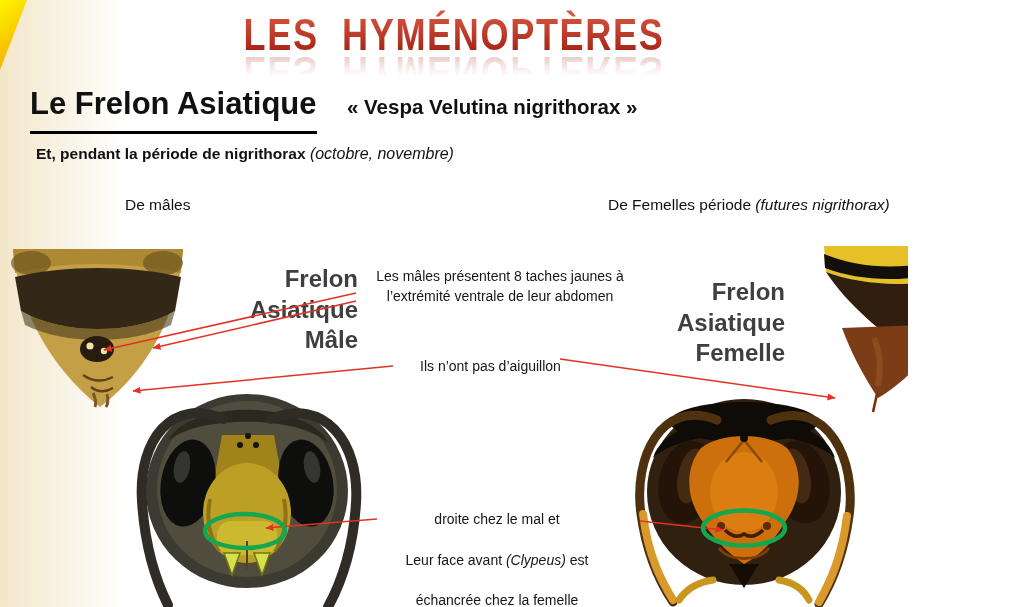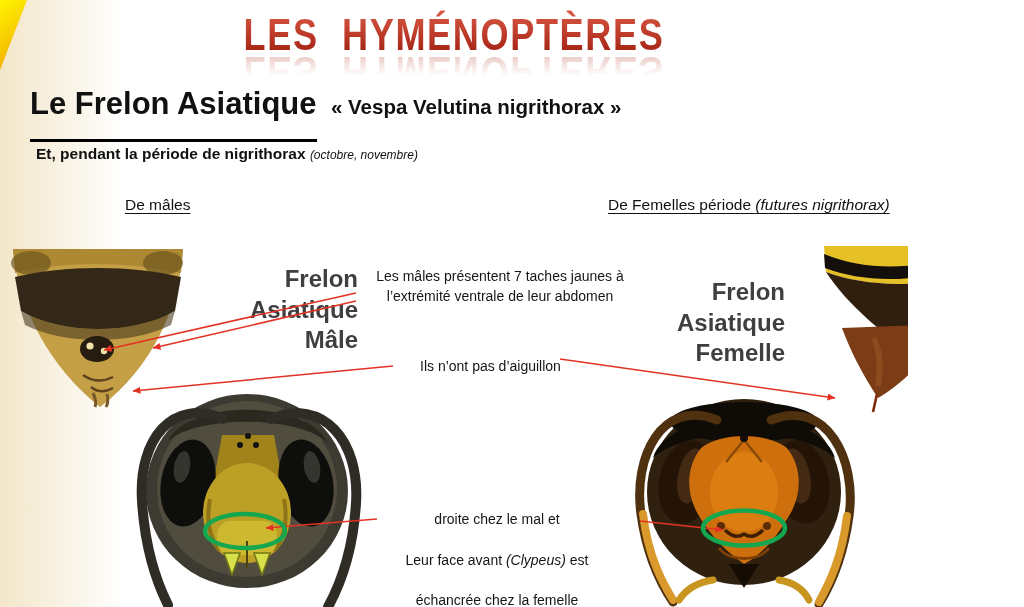--- a/index.html
+++ b/index.html
@@ -23,27 +23,27 @@
       -webkit-background-clip:text;background-clip:text;color:transparent;
       -webkit-text-fill-color:transparent}
   }
   .title-refl{display:block;transform:scaleY(-1);opacity:.30;filter:blur(.7px);margin-top:-9px;
     -webkit-mask-image:linear-gradient(to top,rgba(0,0,0,.95) 8%,rgba(0,0,0,0) 60%);
     mask-image:linear-gradient(to top,rgba(0,0,0,.95) 8%,rgba(0,0,0,0) 60%)}
 
   
   .subject-row{position:absolute;left:30px;top:86px;z-index:3;white-space:nowrap}
   .subject{display:inline-block;font-size:31px;font-weight:700;border-bottom:3px solid #000;
-    padding-bottom:17px}
-  .species{font-size:20.5px;font-weight:700;margin-left:10px}
+    padding-bottom:9px}
+  .species{font-size:20.5px;font-weight:700;margin-left:26px}
 
   .intro{position:absolute;left:36px;top:145px;font-size:15.5px;font-weight:700;z-index:3}
-  .intro .it{font-style:italic;font-weight:400;font-size:12px}
-
-  .hdr{position:absolute;top:196px;font-size:15.5px;text-decoration:underline;
+  .intro .it{font-style:italic;font-weight:400;font-size:16px}
+
+  .hdr{position:absolute;top:196px;font-size:15.5px;
     text-underline-offset:3px;z-index:3}
   .hdr-left{left:125px}
   .hdr-right{left:608px}
   .it{font-style:italic}
 
   .big-label{position:absolute;font-size:24px;font-weight:700;color:#3F3F3F;text-align:right;
     line-height:1.28;white-space:pre-line;z-index:3}
   .label-male{left:193px;top:264px;width:165px}
   .label-female{left:615px;top:277px;width:170px}
 
@@ -109,21 +109,21 @@
     <span>De Femelles période </span><span class="it">(futures nigrithorax)</span>
   </div>
 
   <div class="big-label label-male">Frelon
 Asiatique
 Mâle</div>
   <div class="big-label label-female">Frelon
 Asiatique
 Femelle</div>
 
-  <div class="note note-spots">Les mâles présentent 7 taches jaunes à
+  <div class="note note-spots">Les mâles présentent 8 taches jaunes à
 l’extrémité ventrale de leur abdomen</div>
   <div class="note note-sting">Ils n’ont pas d’aiguillon</div>
   <div class="note note-face">
     <div>droite chez le mal et</div>
     <div><span>Leur face avant </span><span class="it">(Clypeus)</span><span> est</span></div>
     <div>échancrée chez la femelle</div>
   </div>
 
   <svg class="photo" style="left:5px;top:247px" width="185" height="167" viewBox="0 0 185 167">
     <path d="M8,2 L178,2 C174,58 150,118 95,160 C42,118 13,58 8,2 Z" fill="#C49F46"></path>

